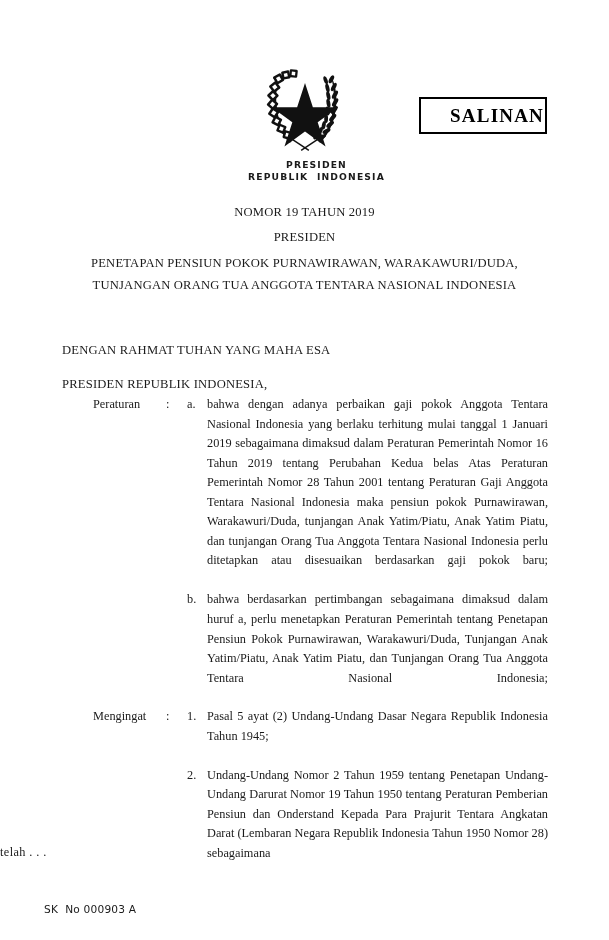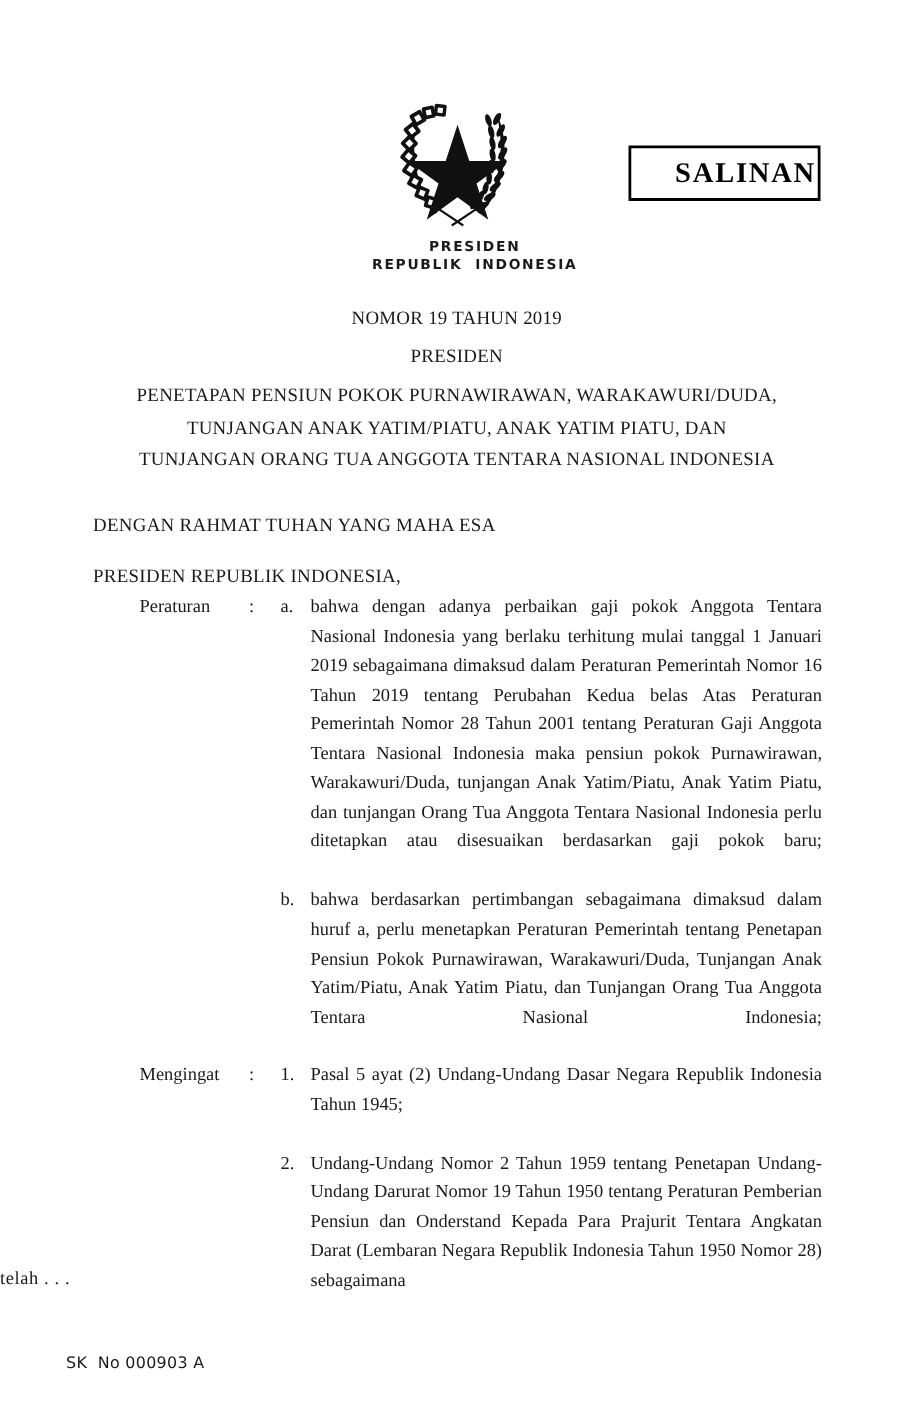--- a/index.html
+++ b/index.html
@@ -278,21 +278,20 @@
     <div class="inner">
       <span class="salinan-text">SALINAN</span>
     </div>
   </div>
 
   <div class="title-block">
     <div class="title-line spaced-top">NOMOR 19 TAHUN 2019</div>
     <div class="title-line spaced-top">PRESIDEN</div>
     <div class="title-gap"></div>
     <div class="title-line">PENETAPAN PENSIUN POKOK PURNAWIRAWAN, WARAKAWURI/DUDA,</div>
-    <div class="title-line">TUNJANGAN ANAK YATIM/PIATU, ANAK YATIM PIATU, DAN</div>
     <div class="title-line">TUNJANGAN ORANG TUA ANGGOTA TENTARA NASIONAL INDONESIA</div>
   </div>
 
   <div class="decree-block">
     <div class="decree-line">DENGAN RAHMAT TUHAN YANG MAHA ESA</div>
     <div class="decree-gap"></div>
     <div class="decree-line">PRESIDEN REPUBLIK INDONESIA,</div>
   </div>
 
   <div class="body-block">

